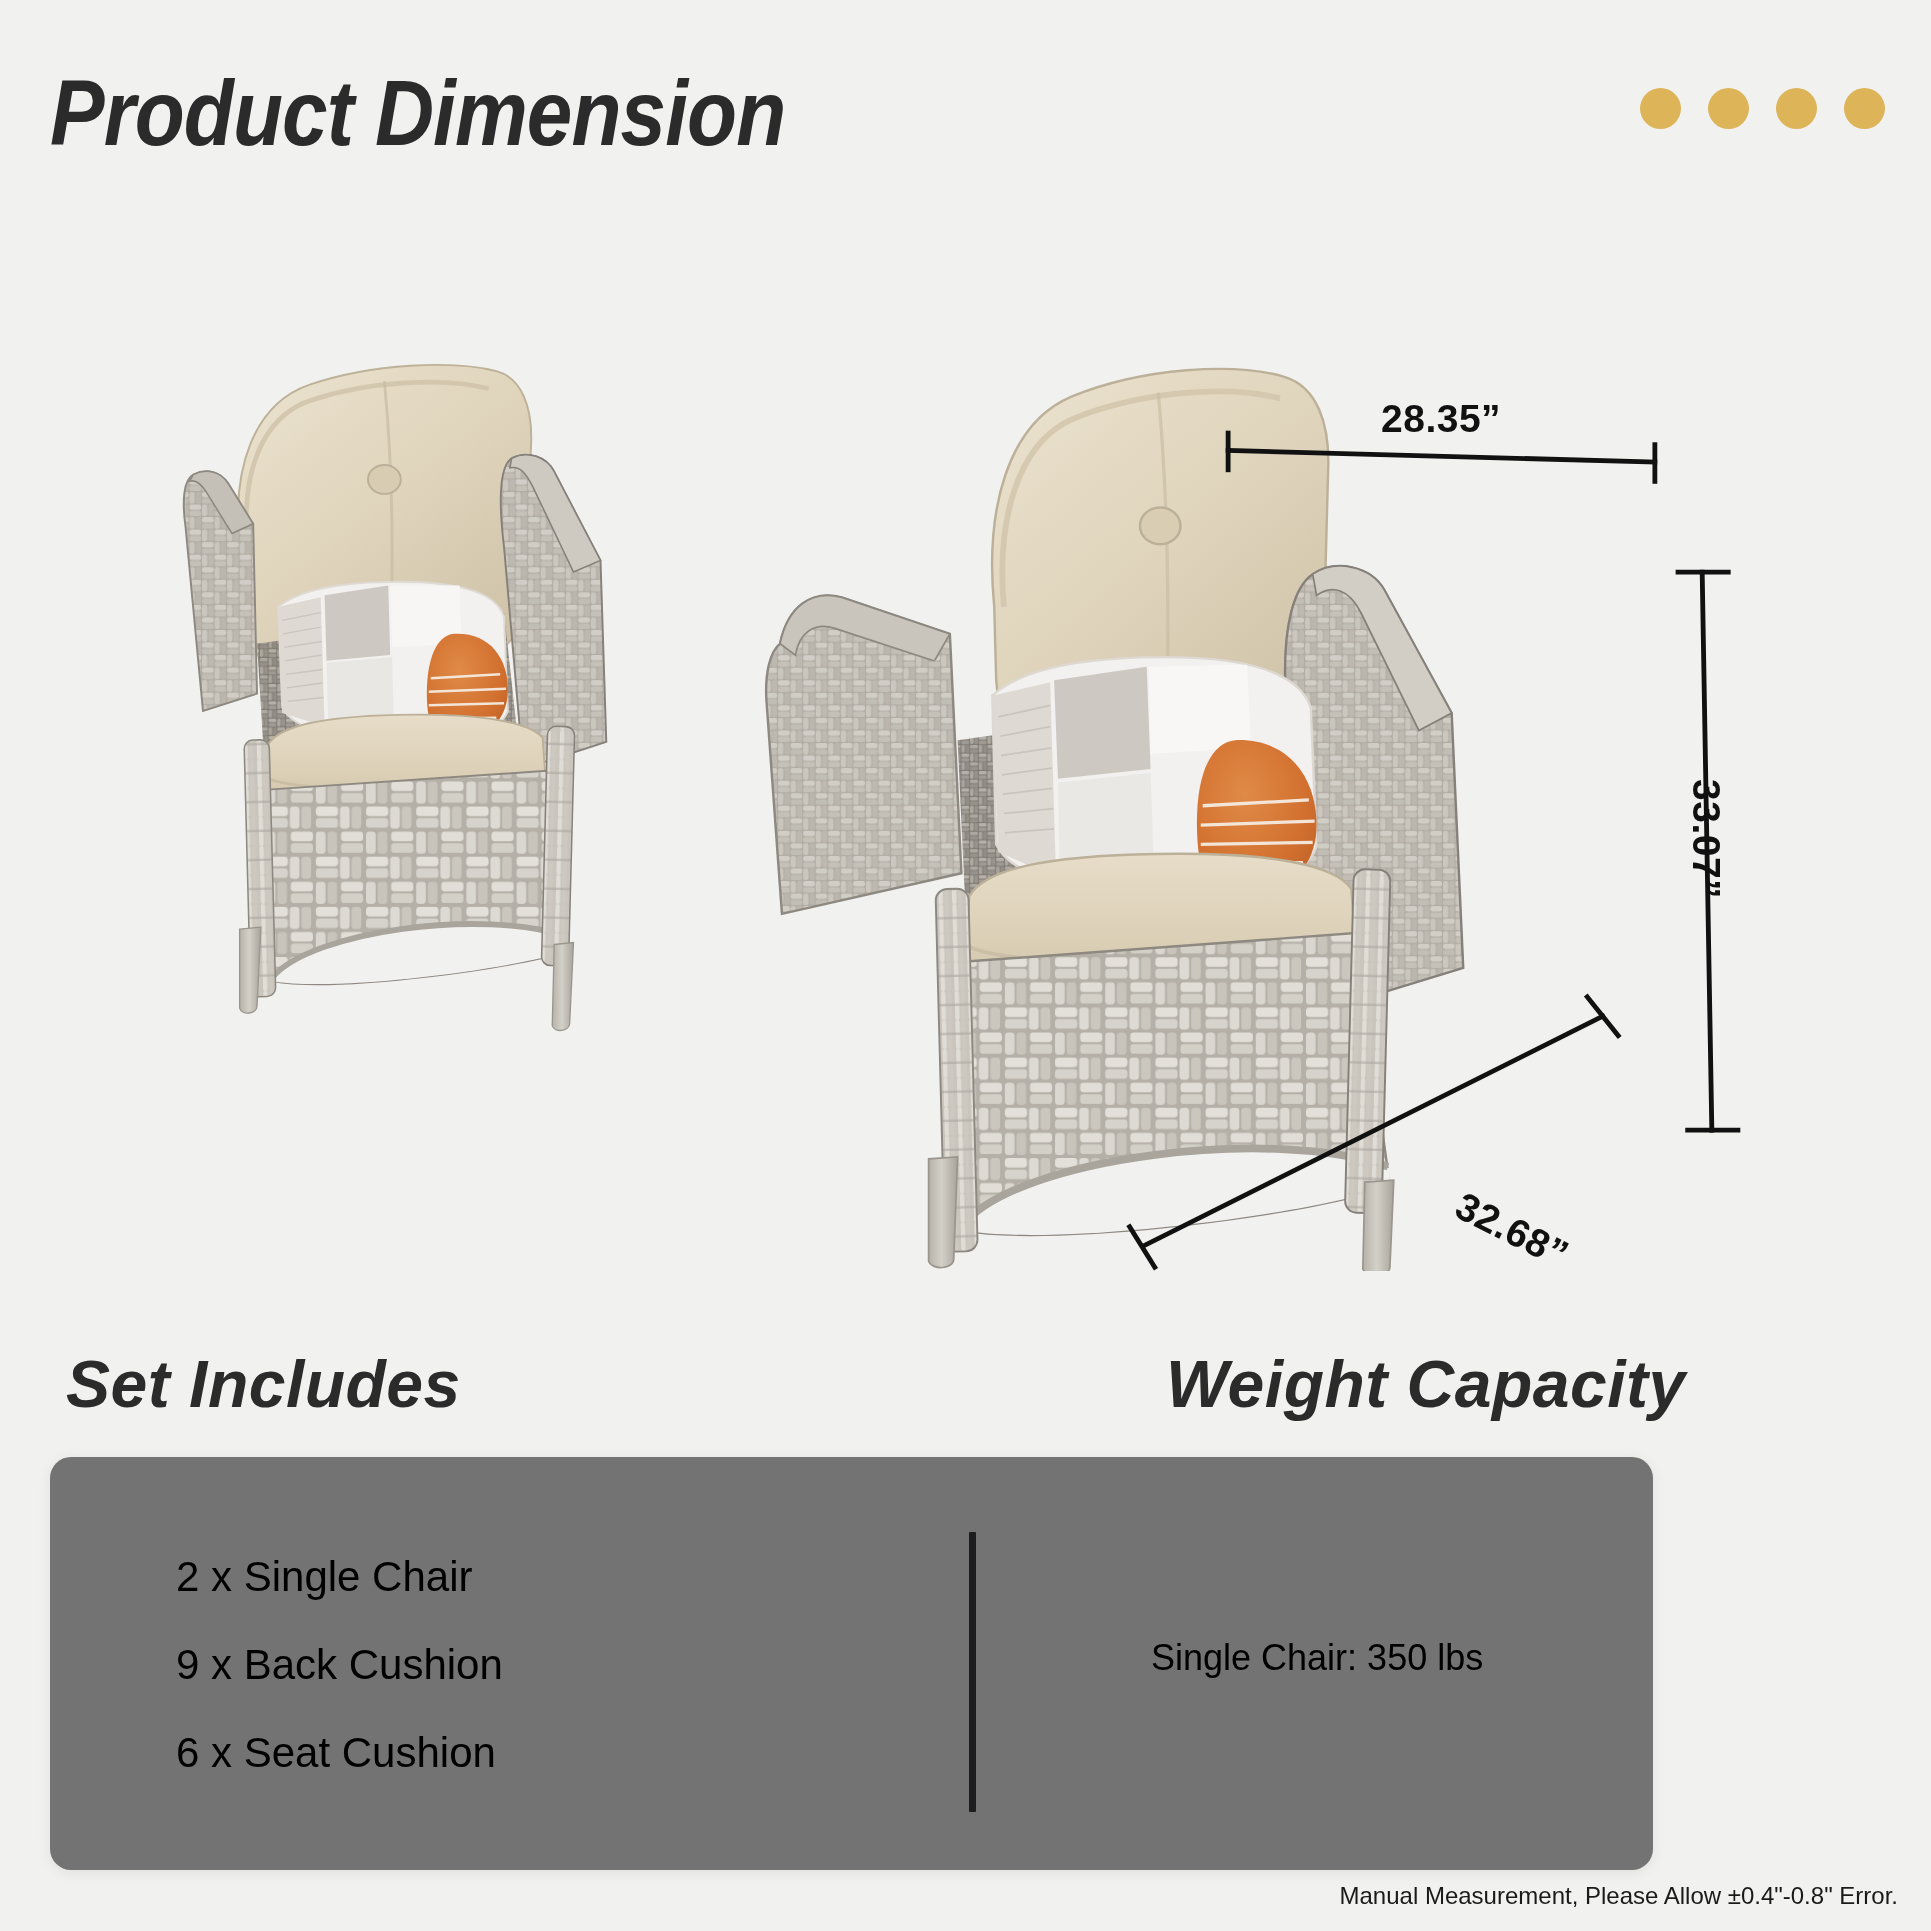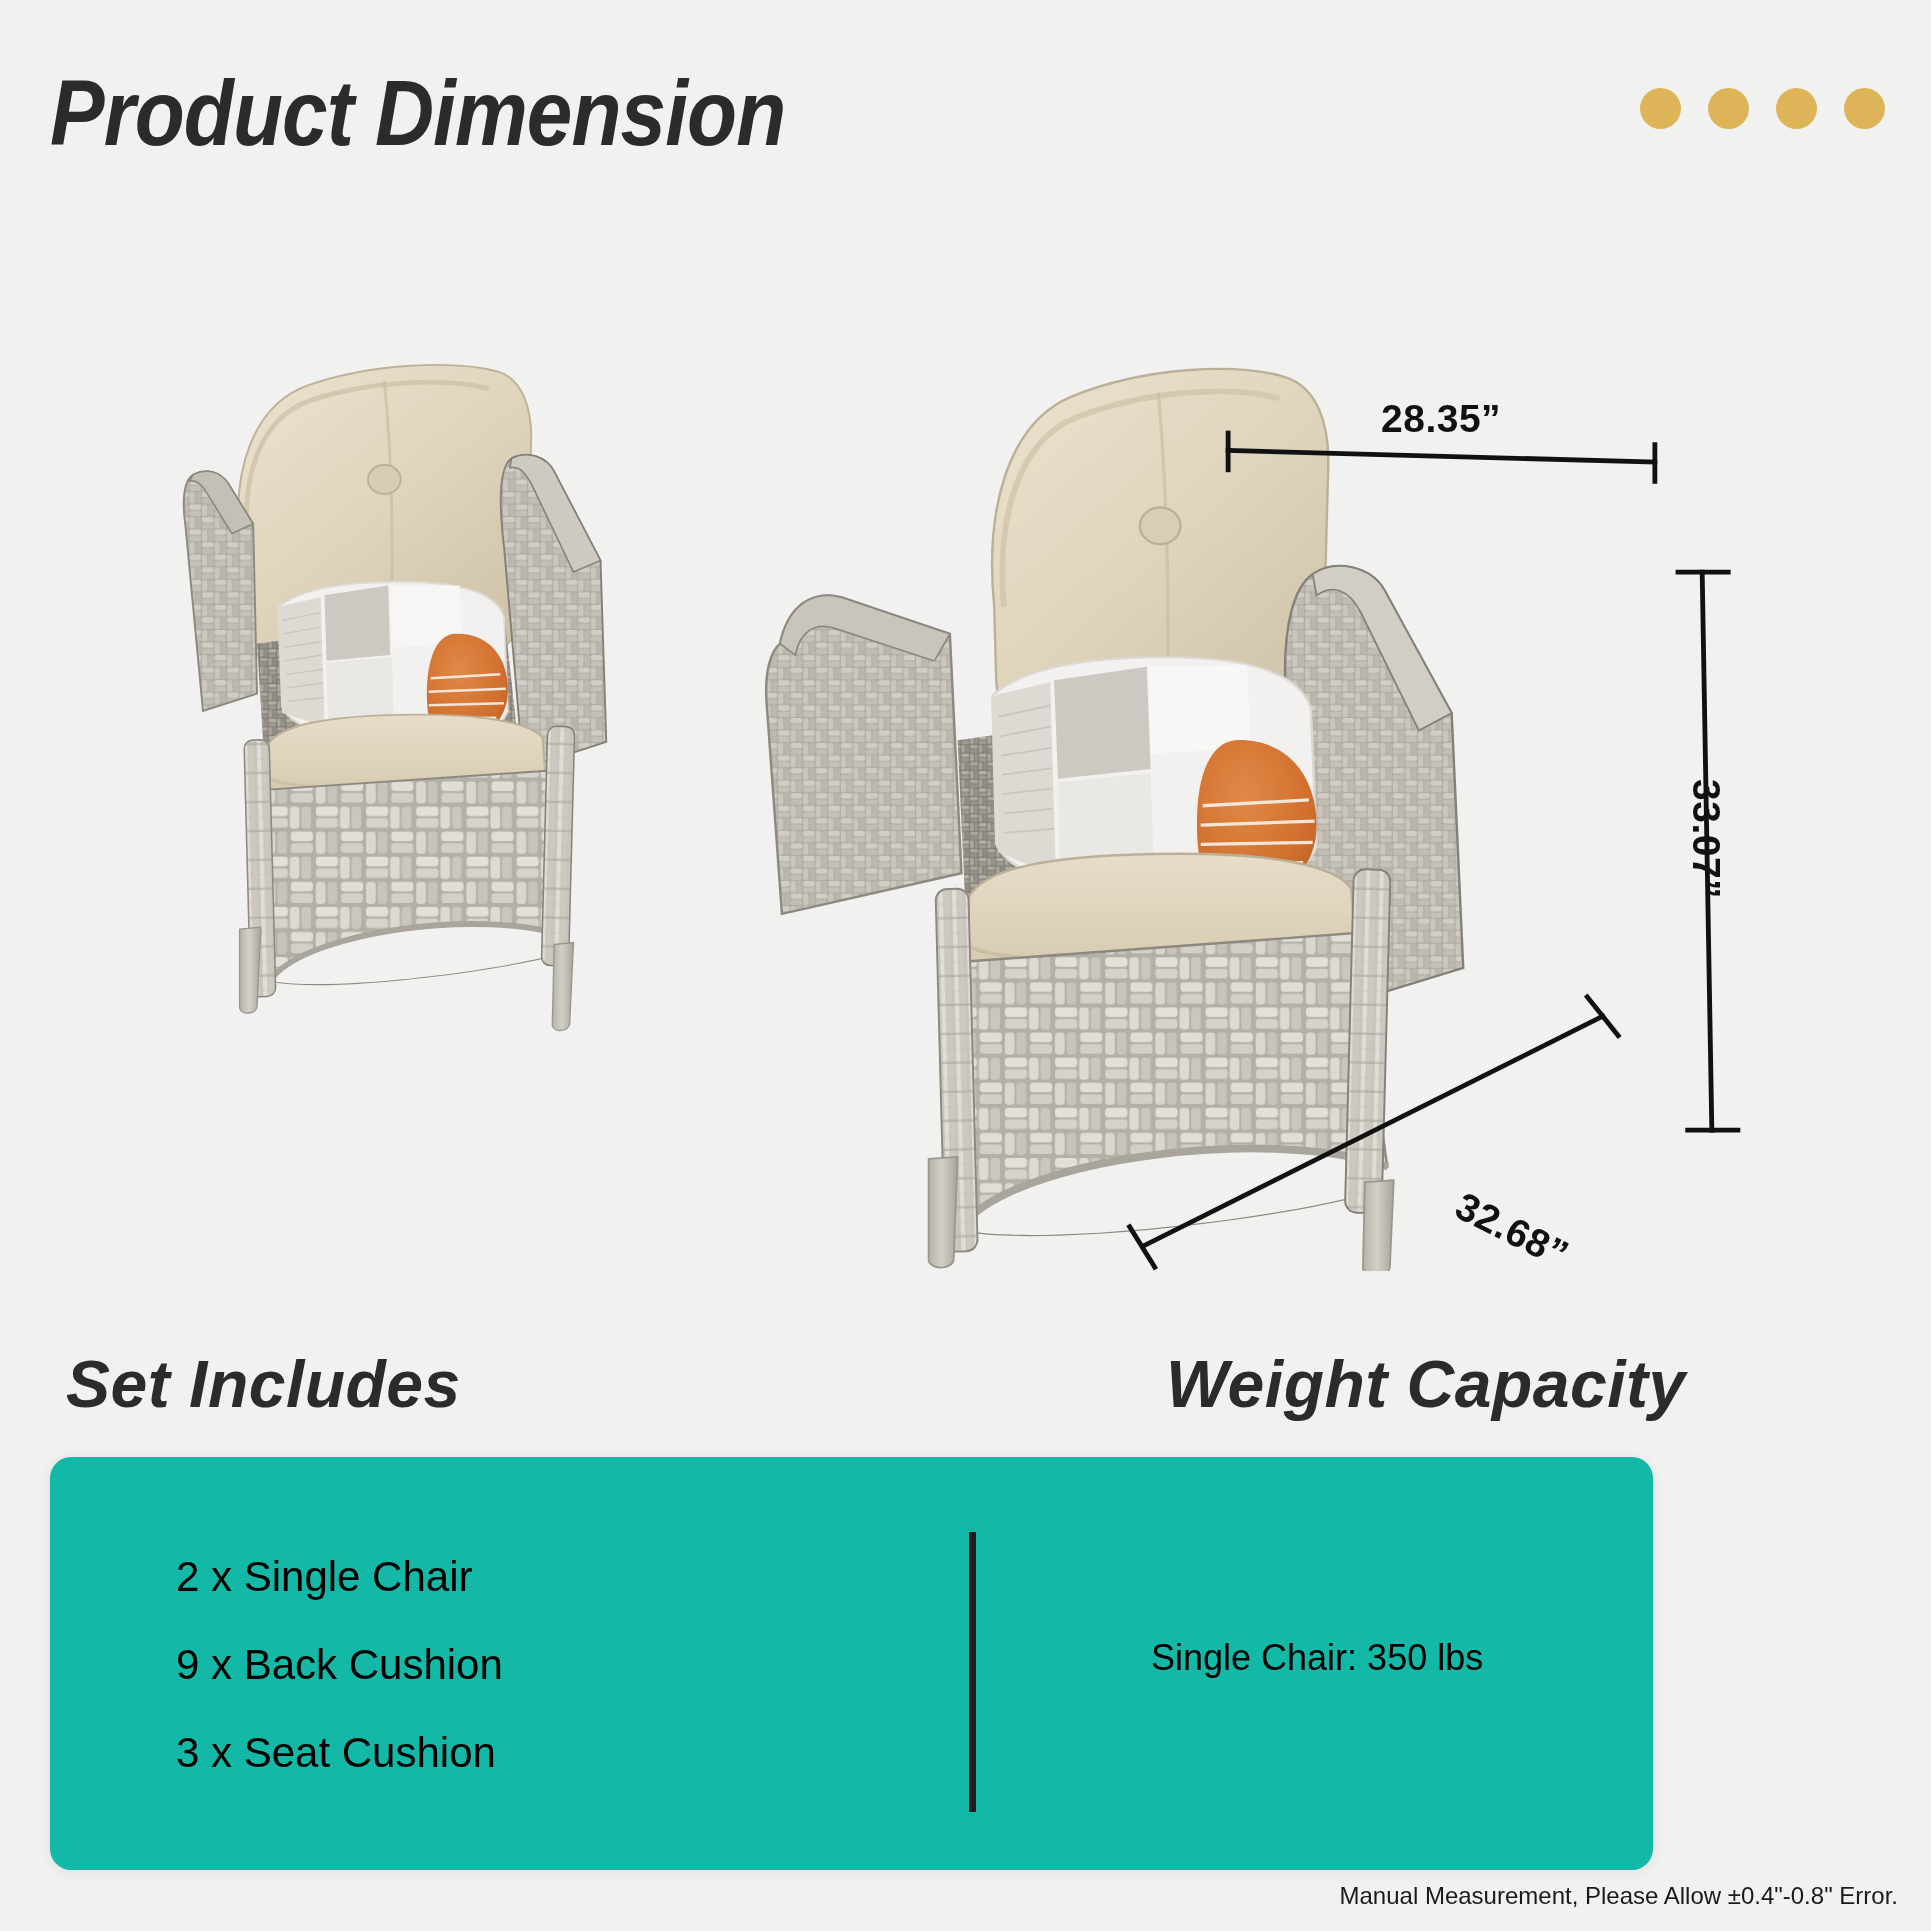--- a/index.html
+++ b/index.html
@@ -65,21 +65,21 @@
        1.9px -1.9px 0 #f1f1f0, -1.9px 1.9px 0 #f1f1f0;
   }
   #heading-set-includes   { left:66px;   top:1330px; }
   #heading-weight-capacity{ left:1166px; top:1330px; }
 
   
   .card {
     position:absolute;
     left:50px; top:1441px;
     width:1603px; height:413px;
-    background:#14b8a6;
+    background:#737373;
     border-radius:21px;
     box-shadow:0 2.9px 13.5px rgba(0,0,0,0.07);
   }
   .card-inner { position:relative; width:100%; height:100%; }
   .divider {
     position:absolute;
     left:919px; top:75px;
     width:6.8px; height:280px;
     background:#1d1d1f;
     border-radius:1px;
@@ -373,21 +373,21 @@
   <div class="section-heading" id="heading-set-includes">Set Includes</div>
   <div class="section-heading" id="heading-weight-capacity">Weight Capacity</div>
 
   <div class="card">
     <div class="card-inner">
       <div class="divider"></div>
 
       <ul class="includes-list">
         <li>2 x Single Chair</li>
         <li>9 x Back Cushion</li>
-        <li>3 x Seat Cushion</li>
+        <li>6 x Seat Cushion</li>
       </ul>
 
       <div class="capacity-text">Single Chair: 350 lbs</div>
     </div>
   </div>
 
   <div class="footnote">Manual Measurement, Please Allow ±0.4"-0.8" Error.</div>
 </div>
 
 

